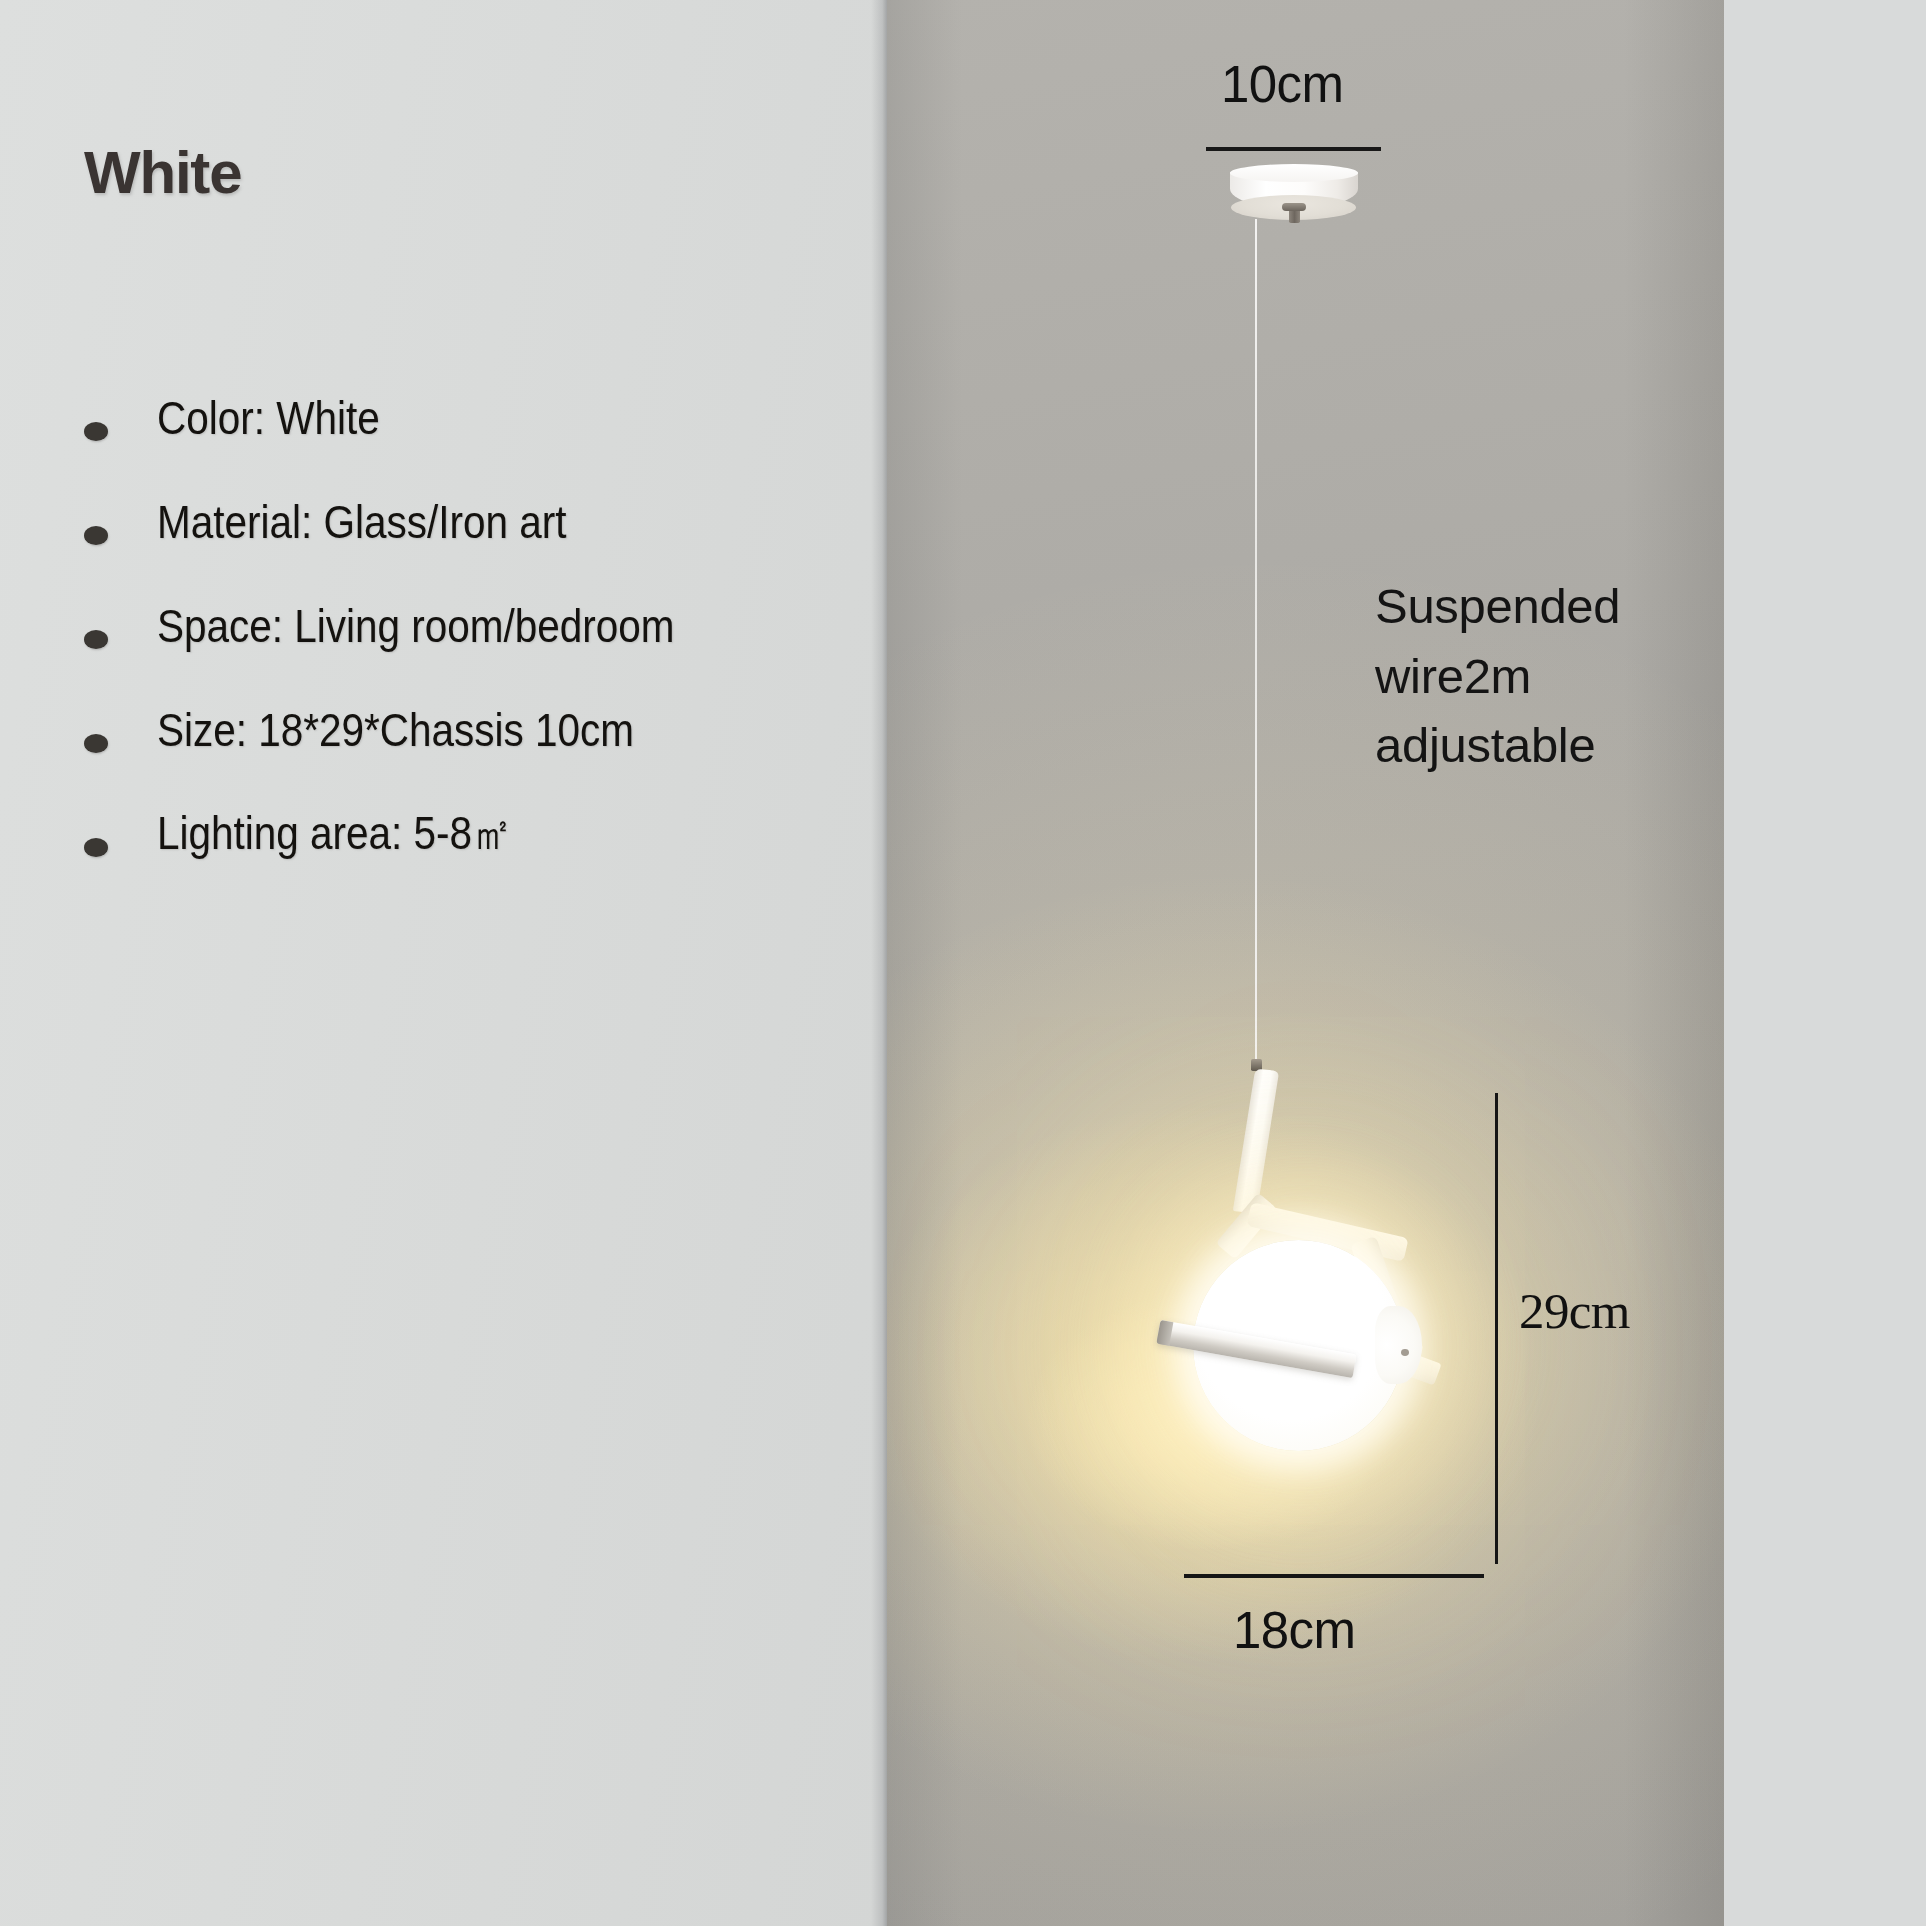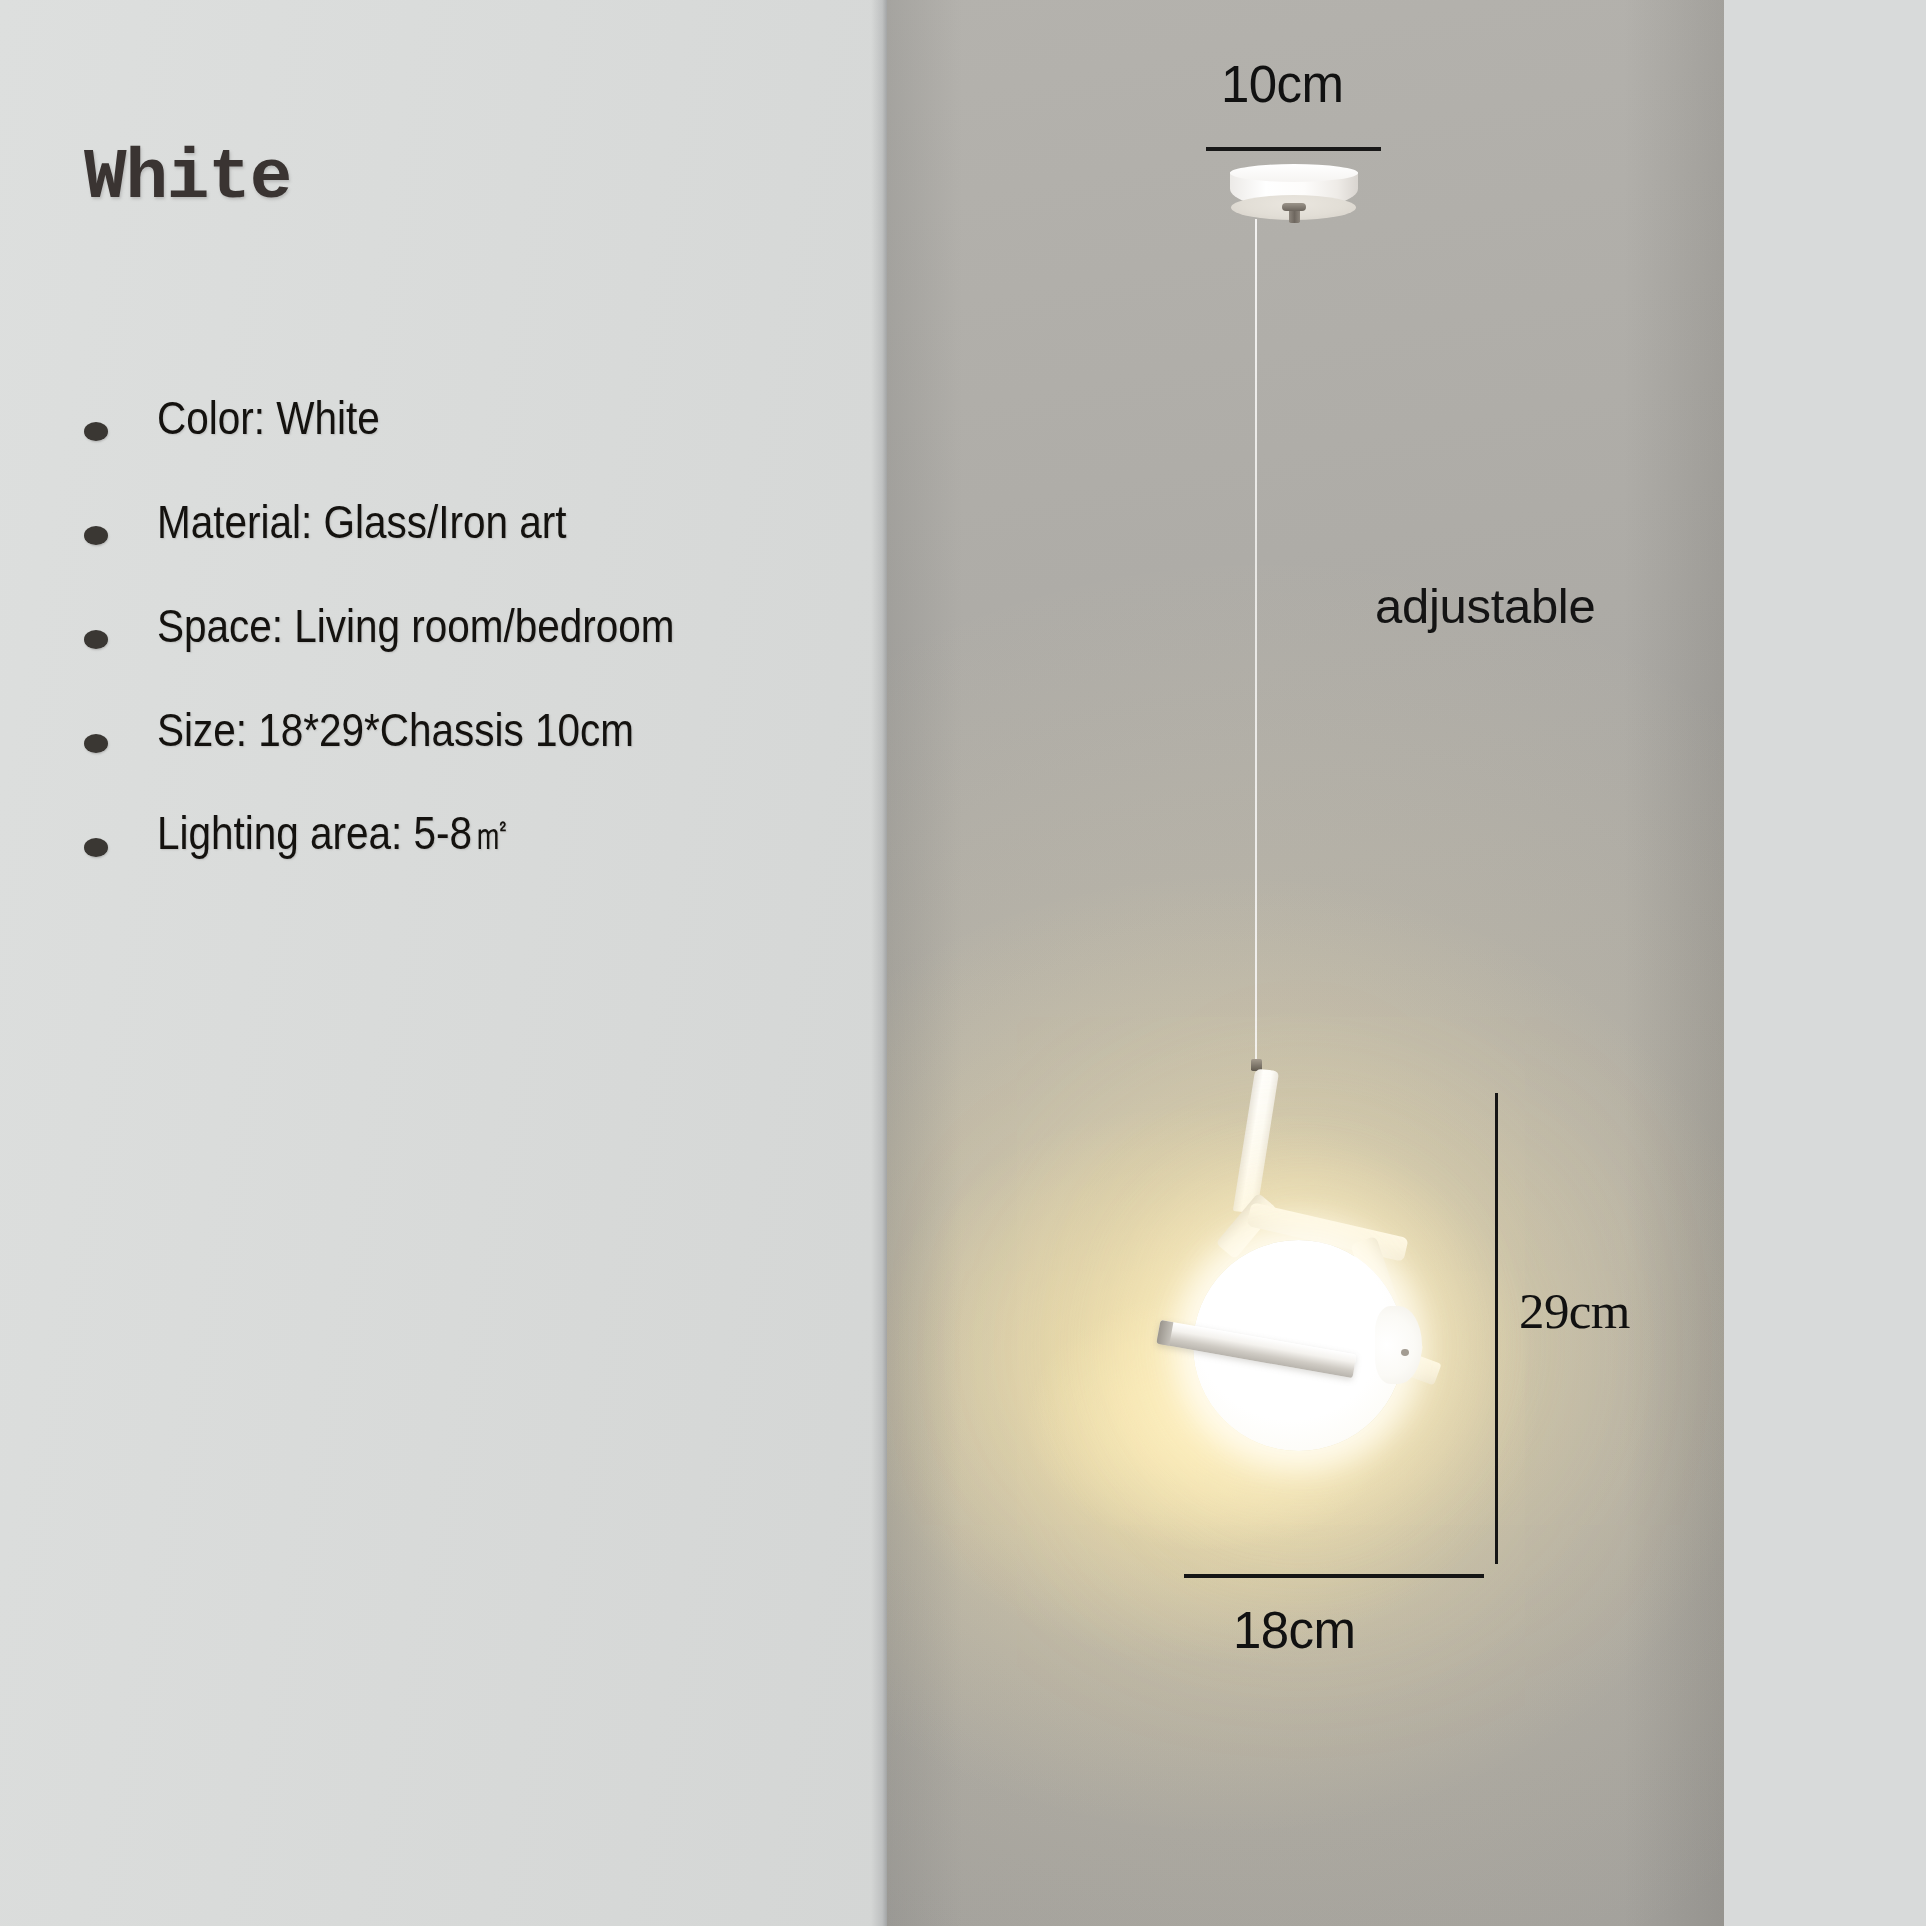--- a/index.html
+++ b/index.html
@@ -14,24 +14,24 @@
   #left-panel{
     position:absolute;left:0;top:0;width:887px;height:1926px;
     background:linear-gradient(100deg,#dddfde 0%,#d9dbda 45%,#d4d6d5 100%);
   }
   #left-panel:after{
     content:"";position:absolute;right:0;top:0;width:15.6px;height:100%;
     background:linear-gradient(90deg,rgba(190,192,192,0) 0%,rgba(172,174,175,.55) 70%,rgba(150,152,153,.8) 100%);
   }
   #page-title{
     position:absolute;left:84px;top:143px;
-    font-size:71px;font-weight:bold;letter-spacing:-1.2px;
+    font-size:60px;font-weight:bold;letter-spacing:-1.2px;
     color:#3a3432;line-height:1;
     text-shadow:1.2px 1.8px 3px rgba(120,120,120,.35);
-    font-family:Liberation Mono, monospace;
+    font-family:Liberation Sans, sans-serif;
   }
   #spec-list{
     position:absolute;left:78px;top:337px;width:795px;
     list-style:none;margin:0;padding:0;
   }
   .spec-item{
     position:relative;height:104px;
     display:flex;align-items:flex-end;
   }
   .spec-bullet{
@@ -235,20 +235,21 @@
       <div class="side"></div>
       <div class="bottom"></div>
       <div class="top"></div>
       <div class="conn"></div>
     </div>
 
     <div id="wire"></div>
     <div id="wire-clip"></div>
 
     <div id="wire-note">
+      <span>Suspended wire2m</span>
       <span>adjustable</span>
     </div>
 
     <div id="fixture">
       <div class="ribbon" id="rb-1"></div>
       <div class="ribbon" id="rb-2"></div>
       <div class="ribbon" id="rb-3"></div>
       <div class="ribbon" id="rb-4"></div>
       <div class="ribbon" id="rb-5"></div>
       <div class="ribbon" id="rb-7"></div>

